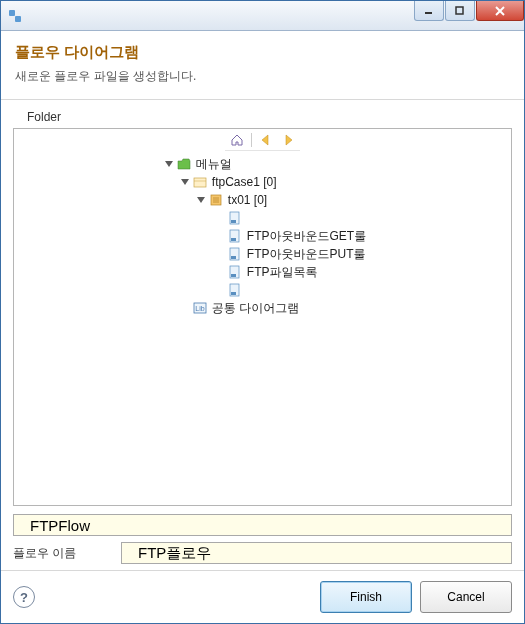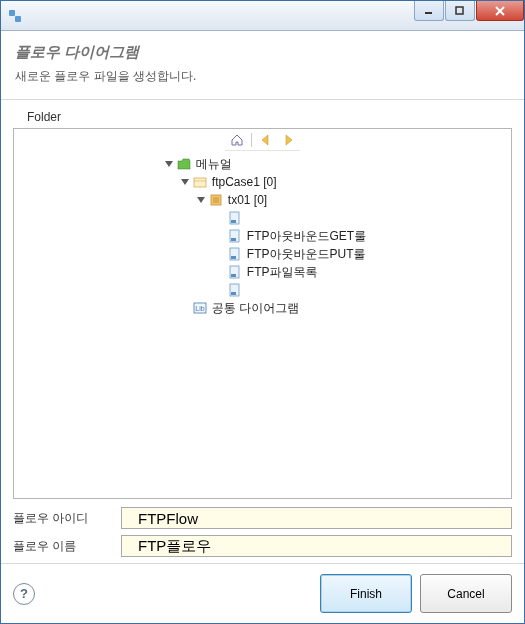--- a/index.html
+++ b/index.html
@@ -12,21 +12,21 @@
 .titlebar-icon::before { content: ""; position: absolute; width: 6px; height: 6px; background: #5b9bd5; border-radius: 1px; top: 2px; left: 2px; }
 .titlebar-icon::after { content: ""; position: absolute; width: 6px; height: 6px; background: #5b9bd5; border-radius: 1px; top: 8px; left: 8px; }
 .titlebar-spacer { flex: 1; }
 .win-btns { display: flex; align-items: flex-start; height: 100%; }
 .win-btn { width: 30px; height: 20px; margin-left: 1px; border: 1px solid #8aa7c7; border-top: none; border-radius: 0 0 3px 3px; display: flex; align-items: center; justify-content: center; font-size: 11px; background: linear-gradient(to bottom, #e8f0f8, #cfdef0); color: #333; }
 .win-btn.close { width: 48px; background: linear-gradient(to bottom, #e89a92, #d14836); color: #fff; border-color: #a03020; }
 .win-btn.close svg, .win-btn svg { display: block; }
 
 
 .header-band { padding: 12px 14px 14px 14px; border-bottom: 1px solid #d8d8d8; background: #fff; }
-.header-title { font-size: 15px; font-weight: bold; color: #737373; margin-bottom: 6px; font-style: italic; }
+.header-title { font-size: 15px; font-weight: bold; color: #a16207; margin-bottom: 6px; }
 .header-sub { font-size: 12px; color: #555; }
 
 
 .content { flex: 1; display: flex; flex-direction: column; padding: 10px 12px 0 12px; }
 .folder-label { font-size: 12px; color: #333; margin-bottom: 4px; margin-left: 14px; }
 .folder-box { flex: 1; border: 1px solid #b5b5b5; background: #fff; display: flex; flex-direction: column; overflow: hidden; align-items: center; }
 
 .toolbar { height: 22px; border-bottom: 1px solid #e4e4e4; display: flex; align-items: center; padding: 0 4px; gap: 6px; }
 .tool-icon { width: 16px; height: 16px; display: flex; align-items: center; justify-content: center; cursor: pointer; }
 .tool-sep { width: 1px; height: 14px; background: #ccc; }
@@ -45,21 +45,21 @@
 
 .form-rows { margin-top: 8px; }
 .form-row { display: flex; align-items: center; margin-bottom: 6px; }
 .form-label { width: 108px; font-size: 12px; color: #333; }
 .form-input { flex: 1; height: 22px; border: 1px solid #a9a9a9; background: #fffde8; padding: 0 16px; font-size: 15px; font-family: inherit; }
 
 
 .footer { border-top: 1px solid #d8d8d8; padding: 10px 12px; display: flex; align-items: center; }
 .help-btn { width: 22px; height: 22px; border-radius: 50%; border: 1.5px solid #7a8aa0; color: #5a6a80; display: flex; align-items: center; justify-content: center; font-weight: bold; font-size: 13px; cursor: pointer; }
 .footer-spacer { flex: 1; }
-.btn { min-width: 92px; height: 39px; border: 1px solid #8a8a8a; border-radius: 3px; background: linear-gradient(to bottom, #fdfdfd, #e9e9e9); font-size: 12px; cursor: pointer; margin-left: 8px; font-family: inherit; }
+.btn { min-width: 92px; height: 32px; border: 1px solid #8a8a8a; border-radius: 3px; background: linear-gradient(to bottom, #fdfdfd, #e9e9e9); font-size: 12px; cursor: pointer; margin-left: 8px; font-family: inherit; }
 .btn.default { border: 1px solid #3c7fb1; box-shadow: 0 0 0 1px #a7d2f0 inset; background: linear-gradient(to bottom, #eef7fd, #cfe8f8); }
 </style>
 </head>
 <body>
 
 <div class="window">
 
   <div class="titlebar">
     <div class="titlebar-icon"></div>
     <div class="titlebar-spacer"></div>
@@ -211,21 +211,20 @@
                 <text x="7" y="9" font-size="7" text-anchor="middle" fill="#4a7ab0" font-family="sans-serif">Lib</text>
               </svg>
           </span>
           <span class="tlabel">공통 다이어그램</span>
         </div>
       </div>
     </div>
 
     <div class="form-rows">
       <div class="form-row">
-        <div class="form-label">플로우 아이디</div>
         <input class="form-input" type="text" value="FTPFlow" style="">
       </div>
       <div class="form-row">
         <div class="form-label">플로우 이름</div>
         <input class="form-input" type="text" value="FTP플로우" style="">
       </div>
     </div>
   </div>
 
   <div class="footer">

